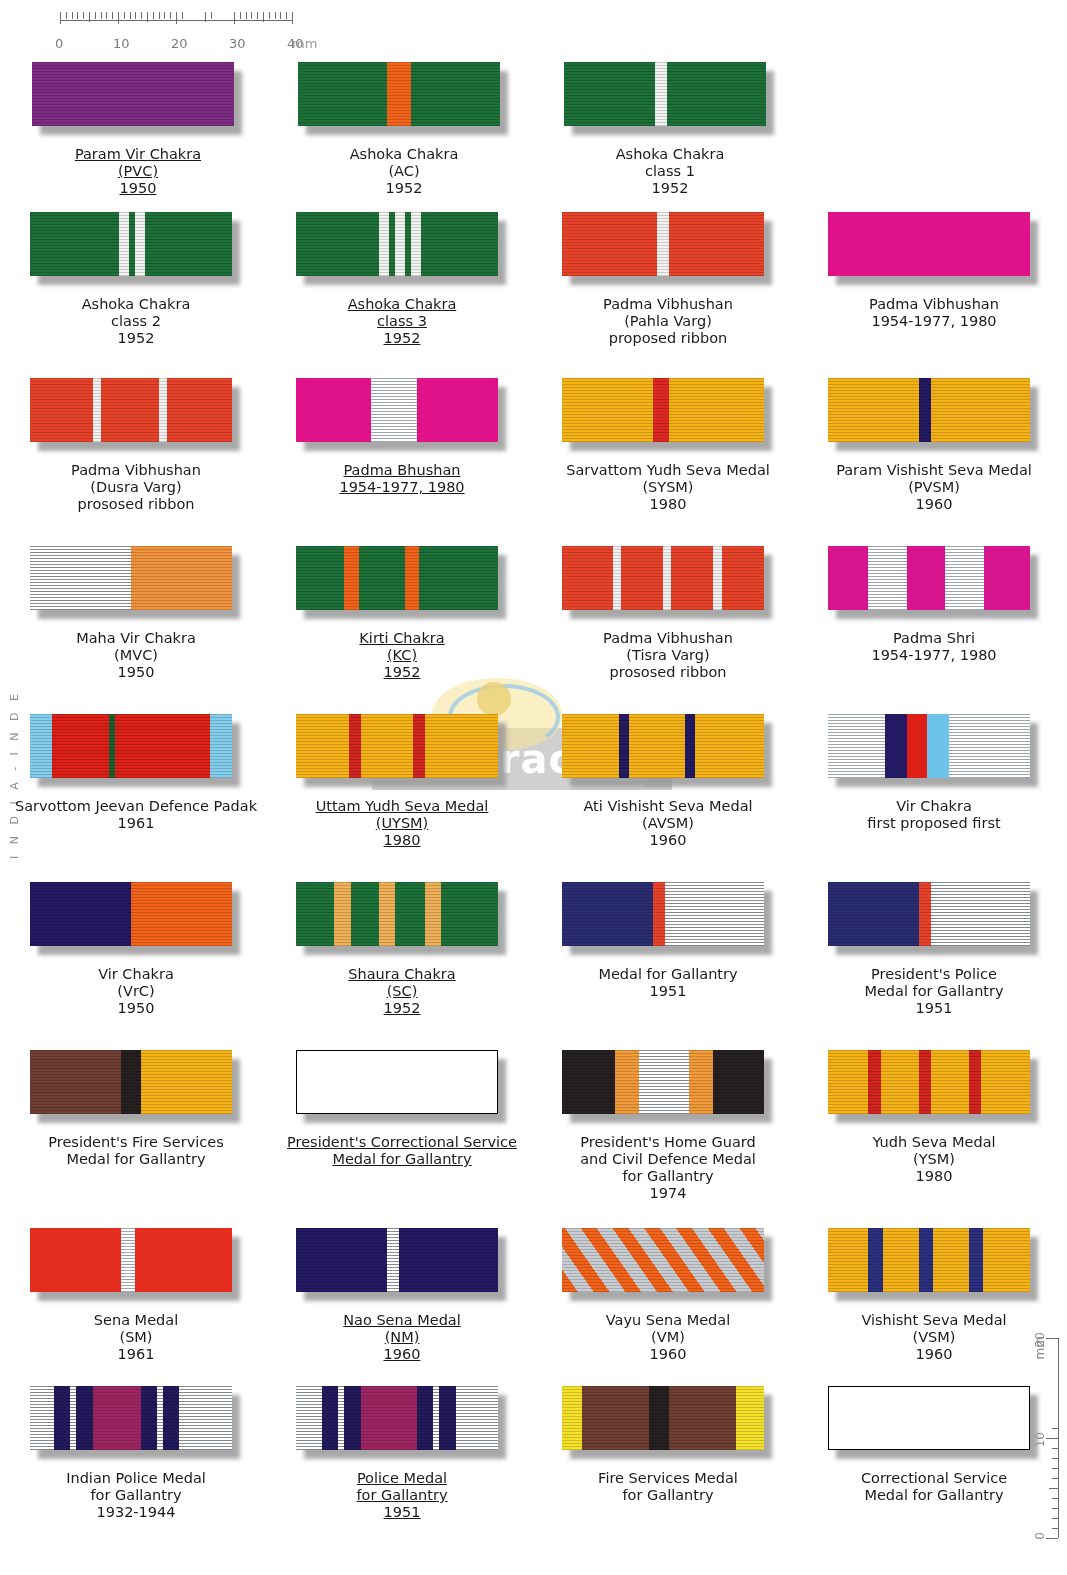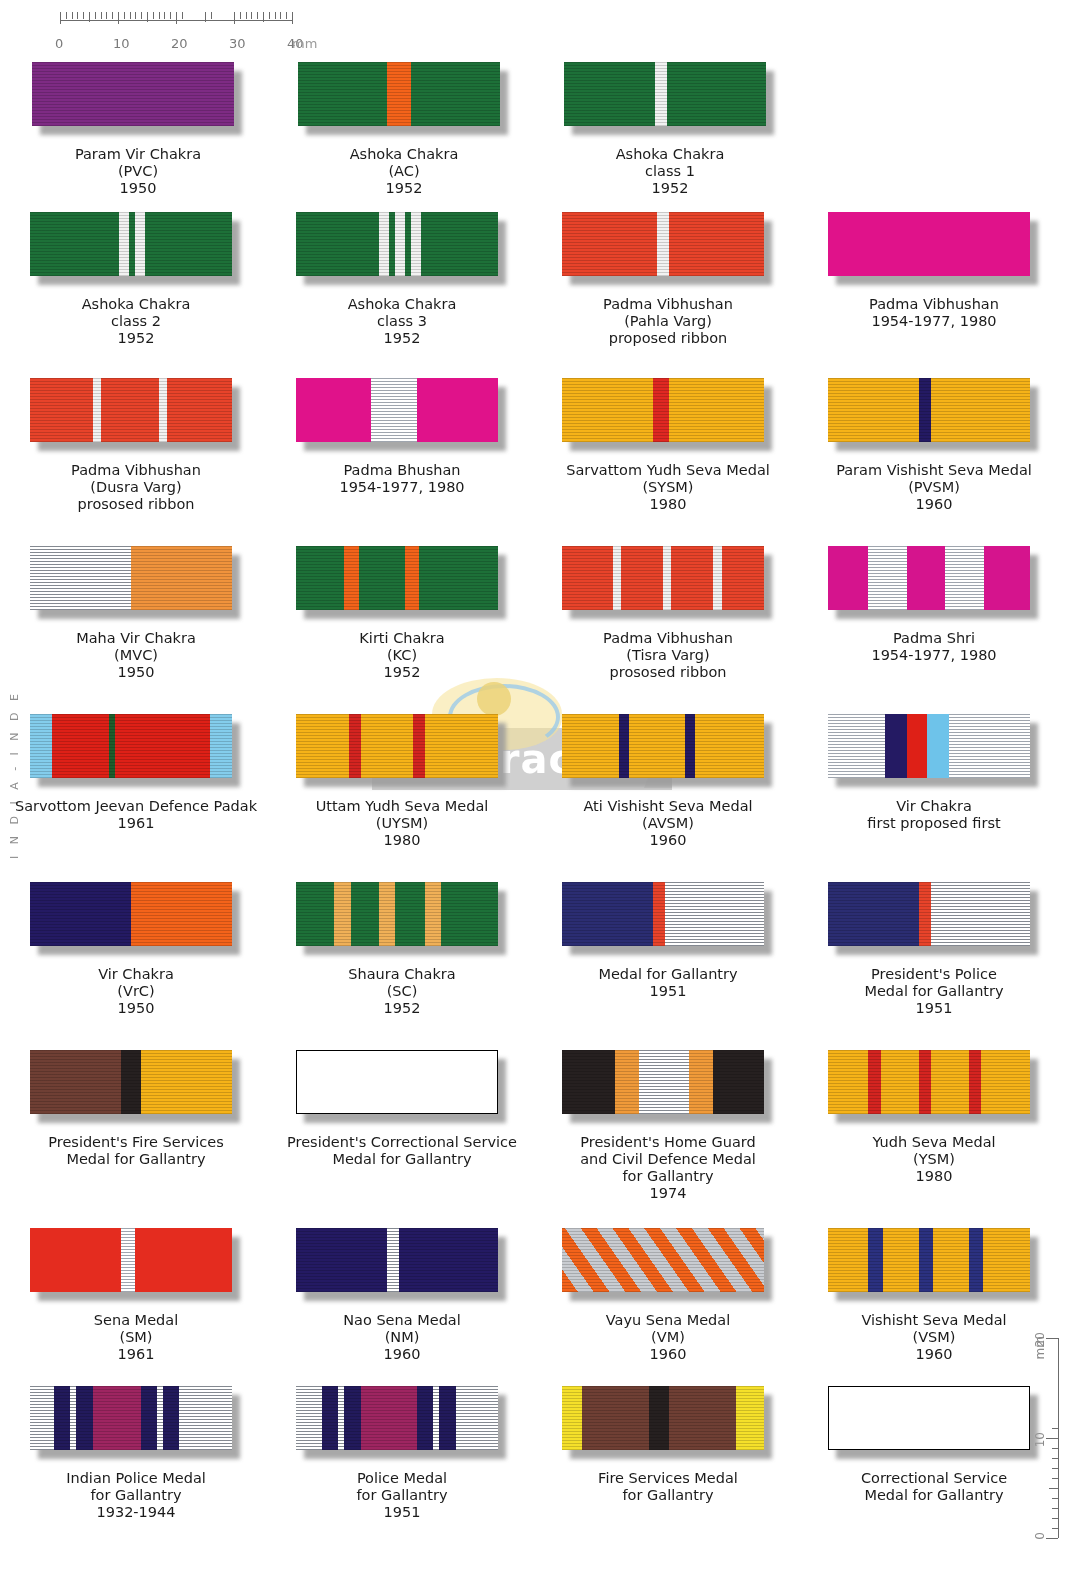--- a/index.html
+++ b/index.html
@@ -64,21 +64,21 @@
   #watermark .wm-slash{
     position:absolute;left:292px;top:18px;width:0;height:0;
     border-left:28px solid transparent;border-bottom:70px solid rgba(180,180,180,.5);
   }
 
   
   #grid{position:absolute;left:0;top:52px;width:1067px;}
   .row{display:flex;width:1067px;}
   .cell{width:256px;margin:0 0 0 0;display:flex;flex-direction:column;align-items:center;}
   .cell.c0{margin-left:8px;}
-  .cell.c1{margin-left:10px;}
+  .cell.c1{margin-left:10px;text-decoration:underline;}
   .cell.c2{margin-left:10px;}
   .cell.c3{margin-left:10px;}
 
   .ribbon-wrap{position:relative;width:210px;height:72px;margin-top:10px;}
   .ribbon-shadow{
     position:absolute;left:8px;top:9px;width:202px;height:64px;
     background:#9a9a9a;filter:blur(2px);opacity:.85;
   }
   .ribbon{
     position:absolute;left:0;top:0;width:202px;height:64px;

